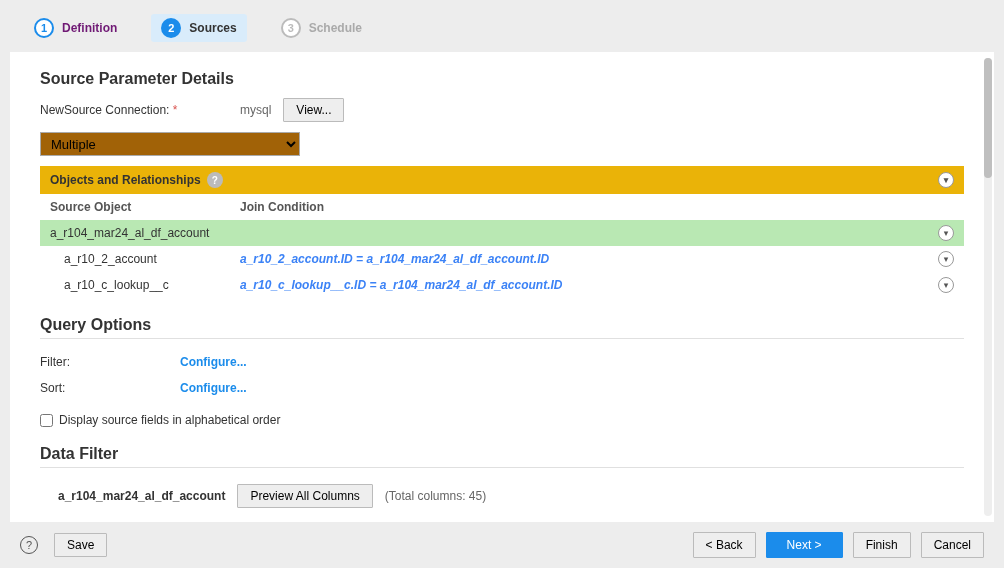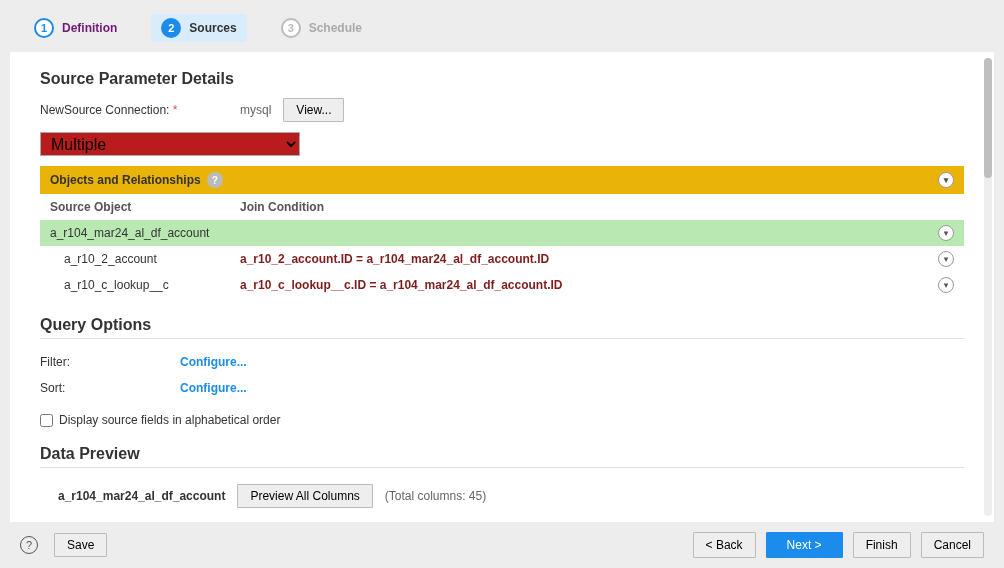--- a/index.html
+++ b/index.html
@@ -24,31 +24,31 @@
 .scrollbar { position: absolute; right: 2px; top: 6px; bottom: 6px; width: 8px; background: #eee; border-radius: 4px; }
 .scrollbar-thumb { position: absolute; top: 0; width: 8px; height: 120px; background: #bfbfbf; border-radius: 4px; }
 .section-title { font-weight: bold; font-size: 16px; margin-bottom: 10px; border-bottom: 1px solid #e0e0e0; padding-bottom: 4px; }
 .section-title.no-border { border-bottom: none; padding-bottom: 0; }
 .form-row { display: flex; align-items: center; margin-bottom: 10px; }
 .form-row .label { width: 200px; color: #333; }
 .req { color: #d9534f; }
 .muted { color: #666; }
 .view-btn, .preview-btn, .footer-btn { background: #eee; border: 1px solid #bbb; padding: 4px 12px; font-size: 12px; cursor: pointer; border-radius: 1px; }
 .footer-btn.primary { background: #1b8ceb; border-color: #1b8ceb; color: #fff; padding: 5px 20px; }
-select { width: 260px; height: 24px; border: 1px solid #aaa; padding: 0 6px; font-size: 16px; background: #b91c1c; }
+select { width: 260px; height: 24px; border: 1px solid #aaa; padding: 0 6px; font-size: 13px; background: #a16207; }
 .obj-rel { margin-top: 6px; }
 .obj-header { background: #eab308; display: flex; align-items: center; padding: 6px 10px; font-weight: bold; position: relative; }
 .help-icon { display: inline-flex; width: 16px; height: 16px; border-radius: 50%; background: #bbb; color: #fff; align-items: center; justify-content: center; font-size: 10px; margin-left: 6px; }
 .down-chev { position: absolute; right: 10px; width: 16px; height: 16px; border: 1px solid #999; border-radius: 50%; display: flex; align-items: center; justify-content: center; font-size: 9px; color: #555; cursor: pointer; background: #fff; }
 .col-head { display: flex; font-weight: bold; padding: 6px 10px; color: #555; }
 .col-obj { width: 190px; }
 .col-join { flex: 1; }
 .row { display: flex; align-items: center; padding: 6px 10px; position: relative; }
 .row.selected { background: #b9e8b3; }
-.row .link { color: #7f1d1d; font-weight: bold; }
+.row .link { color: #3b82f6; font-weight: bold; font-style: italic; }
 .row-chev { position: absolute; right: 10px; width: 16px; height: 16px; border: 1px solid #999; border-radius: 50%; display: flex; align-items: center; justify-content: center; font-size: 9px; color: #555; cursor: pointer; background: #fff; }
 .row .col-obj { padding-left: 0; }
 .row.child .col-obj { padding-left: 14px; }
 .query-opts { margin-top: 18px; }
 .qrow { display: flex; padding: 6px 0; }
 .qrow .label { width: 140px; }
 .conf-link { color: #1b8ceb; font-weight: bold; cursor: pointer; }
 .chk-row { display: flex; align-items: center; gap: 6px; margin-top: 12px; margin-bottom: 18px; }
 .chk { width: 13px; height: 13px; }
 .preview-row { display: flex; align-items: center; gap: 12px; padding: 6px 0 0 18px; }
@@ -134,21 +134,21 @@
             <div class="label">Sort:</div>
             <span class="conf-link">Configure...</span>
           </div>
         </div>
 
         <div class="chk-row">
           <input type="checkbox" class="chk" style="">
           <span>Display source fields in alphabetical order</span>
         </div>
 
-        <div class="section-title">Data Preview</div>
+        <div class="section-title">Data Filter</div>
         <div class="preview-row">
           <span class="preview-name">a_r104_mar24_al_df_account</span>
           <button class="preview-btn">Preview All Columns</button>
           <span class="muted">(Total columns: 45)</span>
         </div>
 
       </div>
       <div class="scrollbar">
         <div class="scrollbar-thumb"></div>
       </div>

